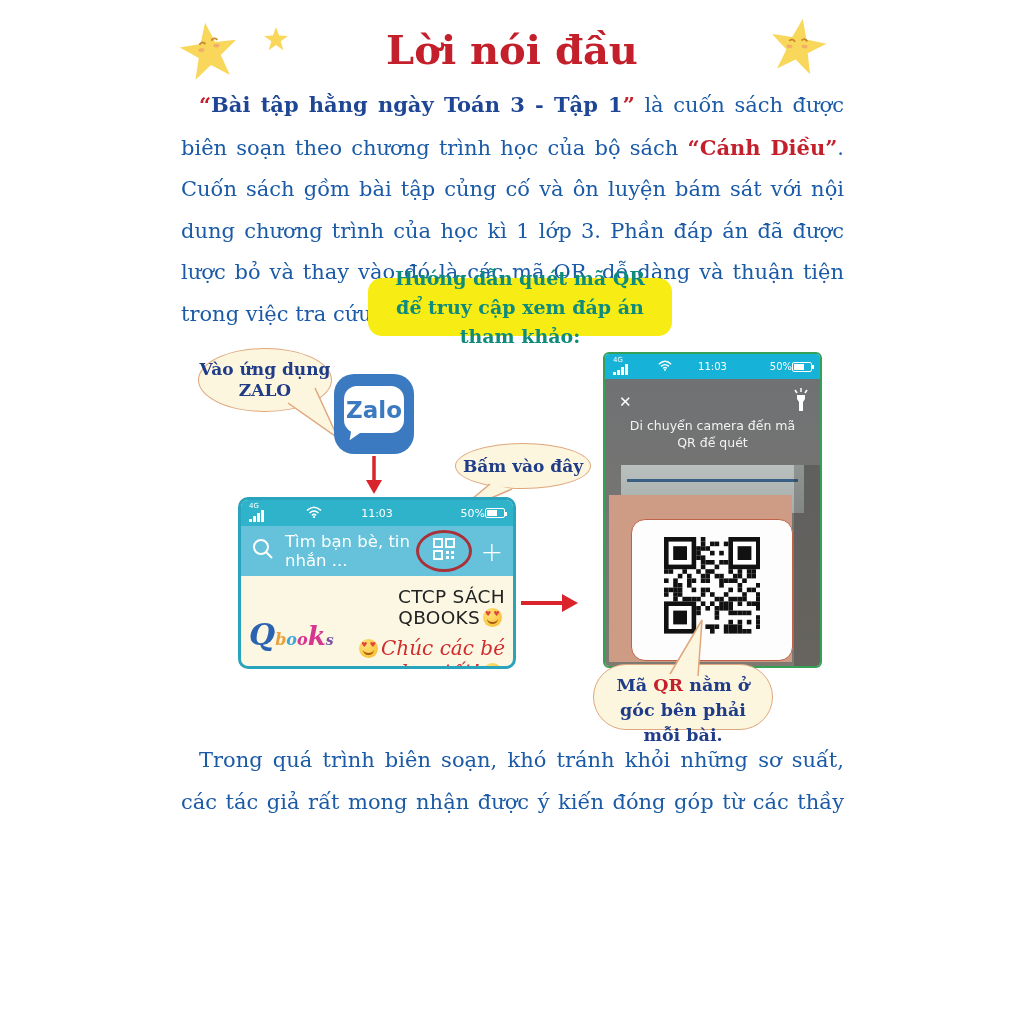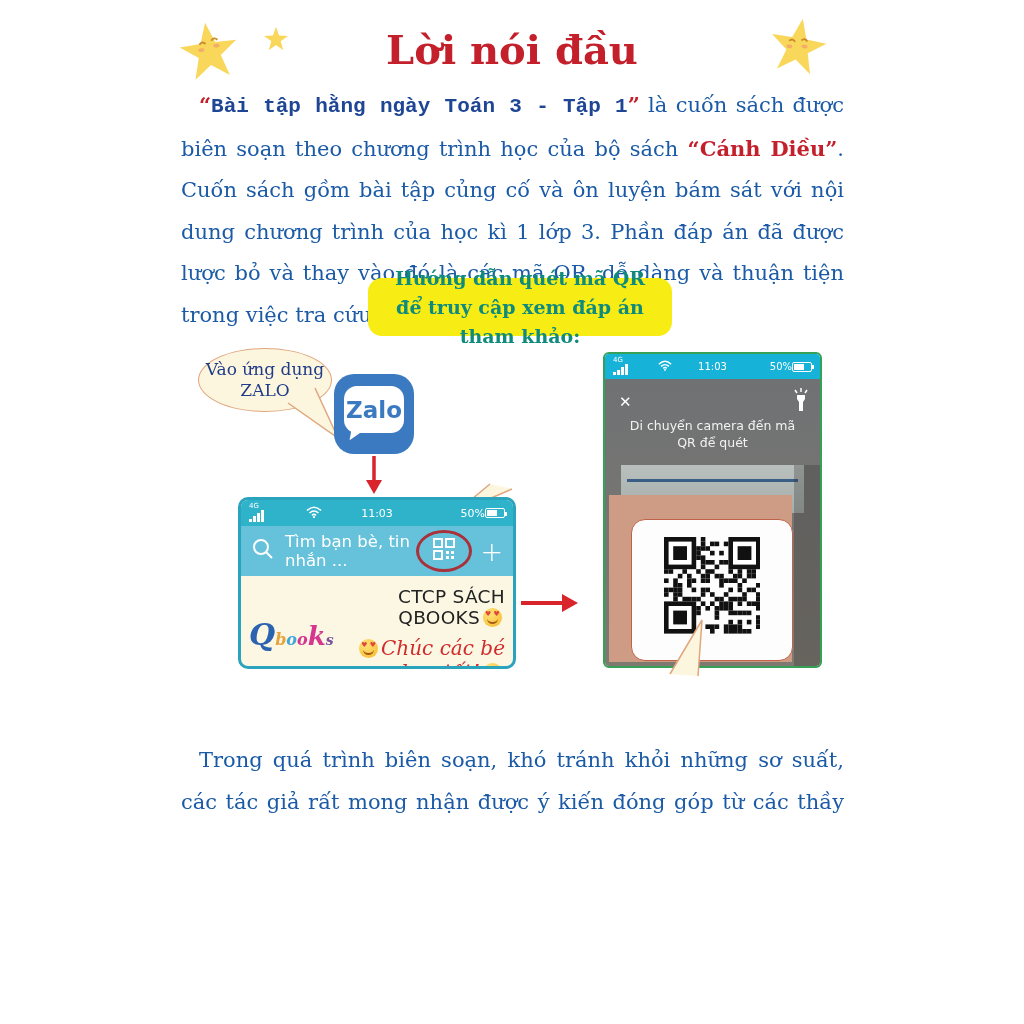--- a/index.html
+++ b/index.html
@@ -18,38 +18,38 @@
   .title{position:absolute;top:26px;left:0;width:100%;text-align:center;
     font-size:40px;font-weight:bold;color:var(--accent-red);}
   .star{position:absolute;}
   .star svg{display:block;}
 
   
   .para{position:absolute;left:181px;width:663px;color:var(--body-blue);
     font-size:21px;line-height:41.5px;text-align:justify;text-indent:18px;}
   .p1{top:84px;} .p2{top:740px;}
   .quote-red{color:var(--accent-red);font-weight:bold;}
-  .title-blue{color:var(--bold-blue);font-weight:bold;font-family:Liberation Mono, monospace;}
+  .title-blue{color:var(--bold-blue);font-weight:bold;}
   .series-red{color:var(--accent-red);font-weight:bold;}
   .thanks{position:absolute;left:211px;top:869px;color:var(--body-blue);font-size:21px;}
   .signature{position:absolute;left:641px;top:909px;color:var(--accent-red);
     font-size:21px;font-weight:bold;}
 
   
   .banner{position:absolute;left:368px;top:278px;width:304px;height:58px;
     background:var(--highlight-yellow);border-radius:14px;display:flex;
     align-items:center;justify-content:center;text-align:center;}
   .banner span{color:var(--teal-text);font-weight:bold;font-size:19px;
     line-height:29px;width:280px;}
 
   
   .bubble{position:absolute;background:var(--bubble-cream);
     border:1.5px solid var(--bubble-border);display:flex;flex-direction:column;
     align-items:center;justify-content:center;text-align:center;
-    color:var(--bubble-text-blue);font-weight:normal;font-size:17px;line-height:21px;}
+    color:var(--bubble-text-blue);font-weight:bold;font-size:17px;line-height:21px;}
   .bubble-zalo{left:198px;top:348px;width:134px;height:64px;border-radius:50%;}
   .bubble-tap{left:455px;top:443px;width:136px;height:46px;border-radius:50%;}
   .bubble-note{left:593px;top:664px;width:180px;height:66px;border-radius:44px;
     font-size:17.5px;line-height:25px;padding:0 10px;display:block;padding-top:8px;}
   .tail{position:absolute;overflow:visible;}
   .qr-red{color:var(--accent-red);}
 
   
   .zalo-icon{position:absolute;left:334px;top:374px;width:80px;height:80px;
     background:var(--zalo-blue);border-radius:20px;}
@@ -169,20 +169,23 @@
     <div class="zalo-white">
       <span>Zalo</span>
     </div>
   </div>
 
   <svg class="arrow-svg" style="left:362px;top:456px;" width="24" height="40">
     <line x1="12" y1="0" x2="12" y2="26" stroke="#D8242A" stroke-width="3.5"></line>
     <polygon points="4,24 20,24 12,38" fill="#D8242A"></polygon>
   </svg>
 
+  <div class="bubble bubble-tap">
+    <span>Bấm vào đây</span>
+  </div>
   <svg class="tail" style="left:440px;top:470px;" width="90" height="60">
     <path d="M50,14 L14,44 L72,19" fill="#FDF6DF" stroke="#DFA77E" stroke-width="1.5"></path>
   </svg>
 
   <div class="phone-chat">
     <div class="statusbar">
       <span class="net-label">4G</span>
       <span class="sig">
           <i style="height:3px"></i>
           <i style="height:6px"></i>
@@ -418,20 +421,21 @@
               <rect x="69" y="4.6" width="23" height="23" fill="#fff"></rect>
               <rect x="73.6" y="9.2" width="13.799999999999999" height="13.799999999999999" fill="#111"></rect>
               <rect x="0" y="64.39999999999999" width="32.199999999999996" height="32.199999999999996" fill="#111"></rect>
               <rect x="4.6" y="69" width="23" height="23" fill="#fff"></rect>
               <rect x="9.2" y="73.6" width="13.799999999999999" height="13.799999999999999" fill="#111"></rect>
             </svg></div>
       </div>
     </div>
   </div>
 
+  <div class="bubble bubble-note"><span>Mã </span><span class="qr-red">QR</span><span> nằm ở góc bên phải mỗi bài.</span></div>
   <svg class="tail" style="left:650px;top:610px;" width="90" height="80">
     <path d="M20,64 L52,10 L48,66" fill="#FDF6DF" stroke="#DFA77E" stroke-width="1.5"></path>
   </svg>
 
   <p class="para p2">Trong quá trình biên soạn, khó tránh khỏi những sơ suất, các tác giả rất mong nhận được ý kiến đóng góp từ các thầy cô giáo, các bậc phụ huynh và các em học sinh để cuốn sách hoàn thiện hơn trong những lần tái bản tiếp theo.</p>
   <div class="thanks">Xin cảm ơn!</div>
   <div class="signature">Các tác giả</div>
 
 </div>
 

